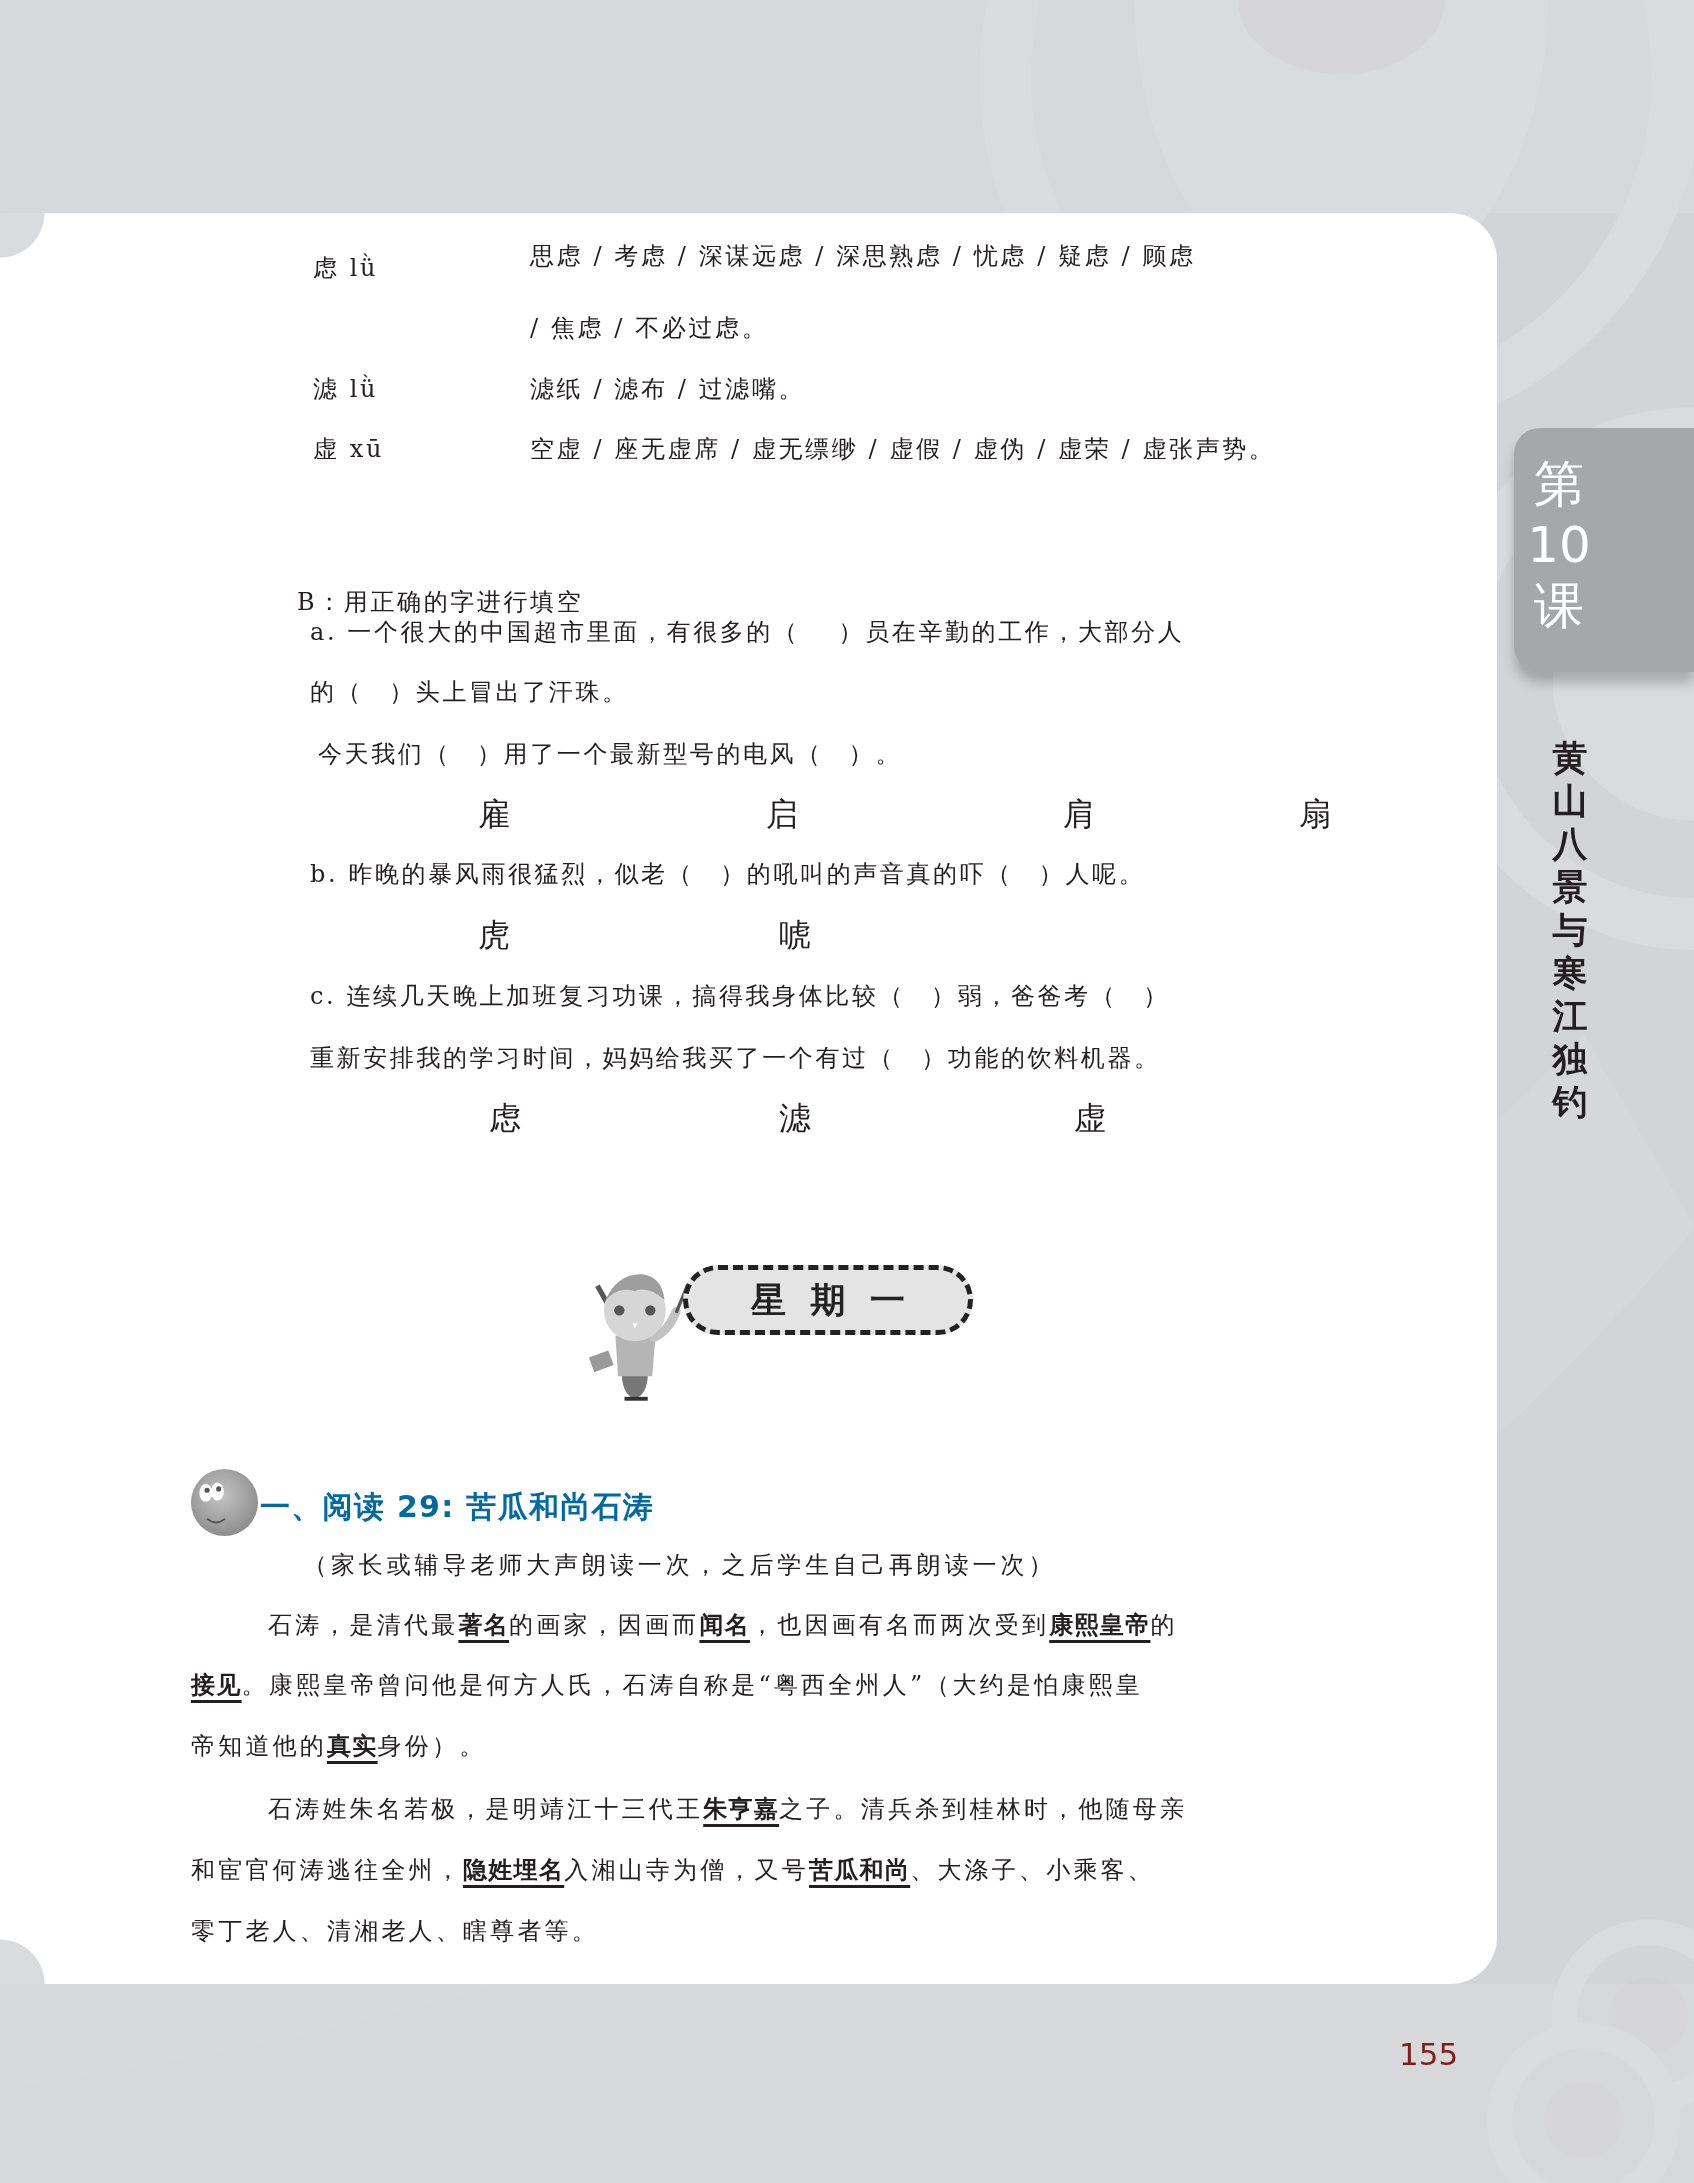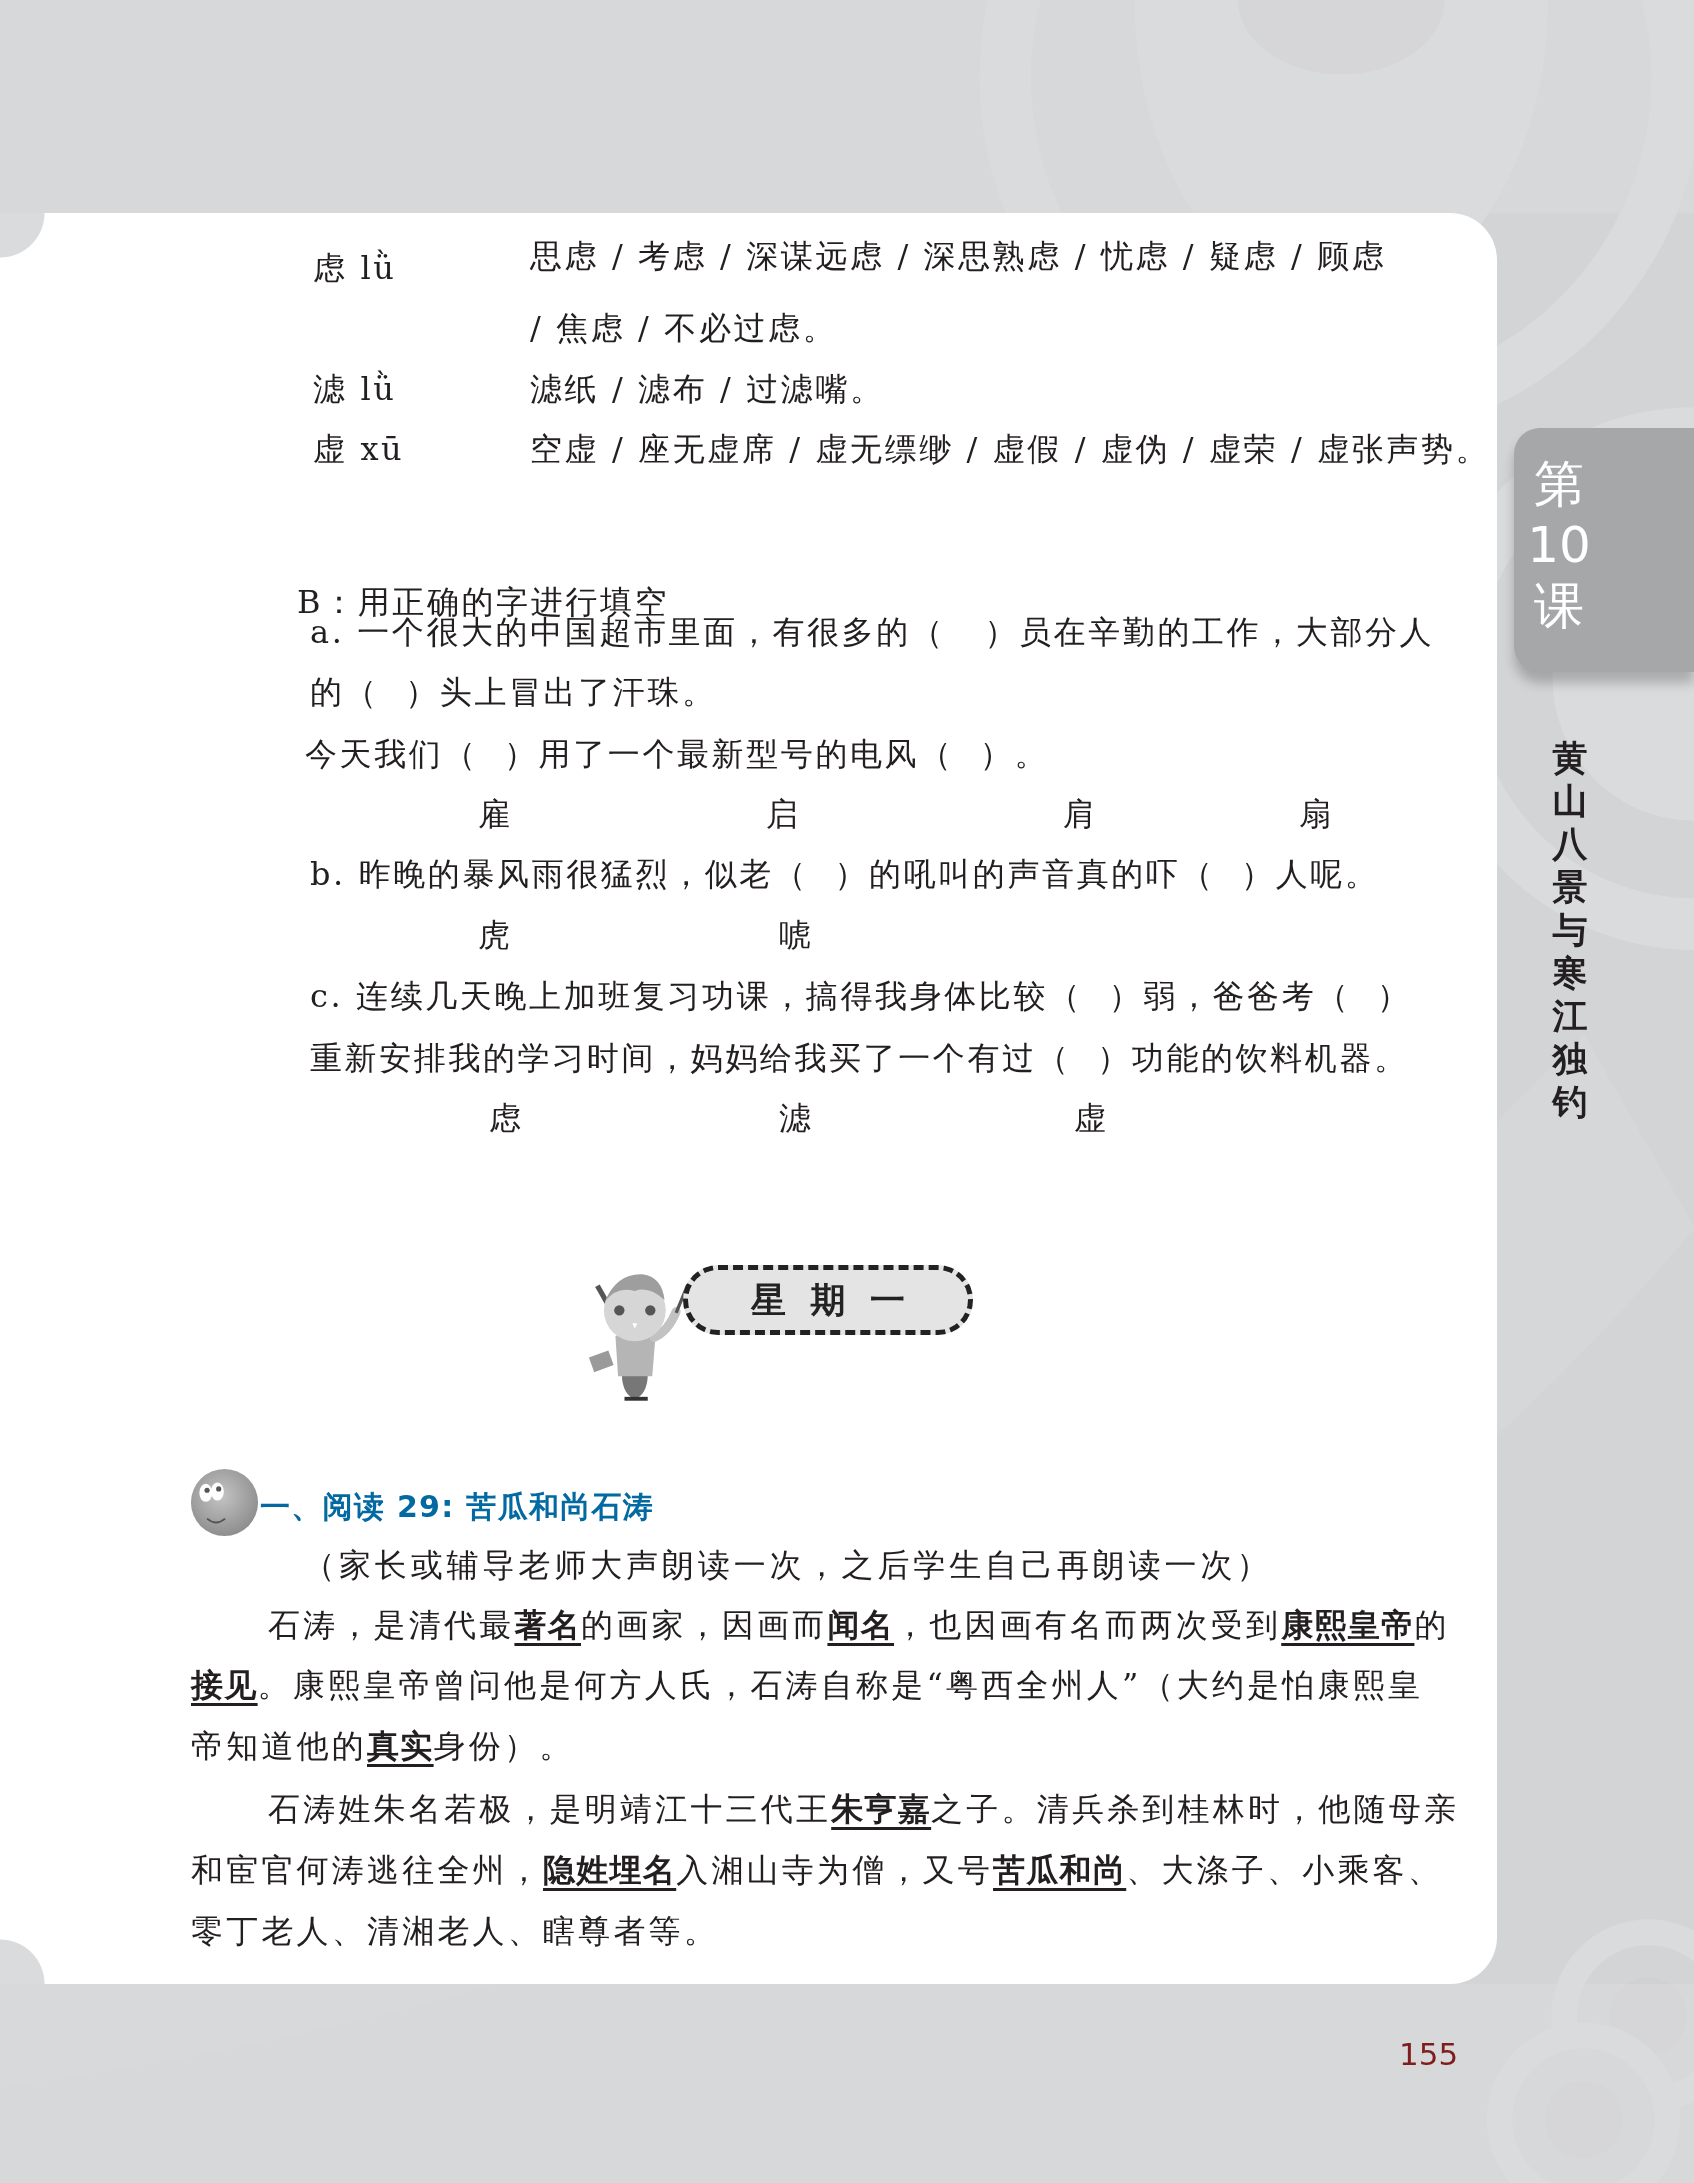--- a/index.html
+++ b/index.html
@@ -12,21 +12,21 @@
   .bgdeco { position:absolute; inset:0; }
   
   .panel {
     position:absolute; left:0; top:213px; width:1497px; height:1771px;
     background:#ffffff; border-radius:0 47px 47px 0;
   }
   .panel .notch { position:absolute; left:0; width:45px; height:45px; }
   .notch.top { top:0; background:radial-gradient(circle at 0 0, #dadbdd 44px, transparent 45px); }
   .notch.bot { bottom:0; background:radial-gradient(circle at 0 100%, #dadbdd 44px, transparent 45px); }
 
-  .txt { position:absolute; font-size:32px; line-height:39px; white-space:nowrap; letter-spacing:2.6px; }
+  .txt { position:absolute; font-size:24px; line-height:39px; white-space:nowrap; letter-spacing:2.6px; }
   .blank { display:inline-block; }
   .ul { font-family:Liberation Serif, serif; font-weight:bold; text-decoration:underline; text-decoration-thickness:2.6px; text-underline-offset:6.5px; letter-spacing:1.3px; }
   .opt { position:absolute; font-size:32px; line-height:39px; }
 
   
   .banner {
     position:absolute; left:683px; top:1265px; width:290px; height:70px;
     border:5.2px dashed #222; border-radius:35px; background:#e4e4e5;
     box-sizing:border-box; display:flex; align-items:center; justify-content:center;
     font-family:"DejaVu Sans","Liberation Sans",sans-serif; font-size:35px; font-weight:bold;
@@ -107,21 +107,21 @@
 <div class="txt" style="left:530px;top:430px;">空虚 / 座无虚席 / 虚无缥缈 / 虚假 / 虚伪 / 虚荣 / 虚张声势。</div>
 
 <div class="txt" style="left:297px;top:553px;margin-top:30px;">B：用正确的字进行填空</div>
 
 <div class="txt" style="left:310px;top:613px;">
   <span>a. 一个很大的中国超市里面，有很多的（</span><span class="blank" style="width:39px"></span><span>）员在辛勤的工作，大部分人</span>
 </div>
 <div class="txt" style="left:310px;top:673px;">
   <span>的（</span><span class="blank" style="width:26px"></span><span>）头上冒出了汗珠。</span>
 </div>
-<div class="txt" style="left:305px;top:735px;text-align:right;">
+<div class="txt" style="left:318px;top:735px;text-align:right;">
   <span>今天我们（</span><span class="blank" style="width:26px"></span><span>）用了一个最新型号的电风（</span><span class="blank" style="width:26px"></span><span>）。</span>
 </div>
 <div class="opt" style="left:478px;top:795px;">雇</div>
 <div class="opt" style="left:766px;top:795px;">启</div>
 <div class="opt" style="left:1063px;top:795px;">肩</div>
 <div class="opt" style="left:1299px;top:795px;">扇</div>
 
 <div class="txt" style="left:310px;top:855px;">
   <span>b. 昨晚的暴风雨很猛烈，似老（</span><span class="blank" style="width:26px"></span><span>）的吼叫的声音真的吓（</span><span class="blank" style="width:26px"></span><span>）人呢。</span>
 </div>

